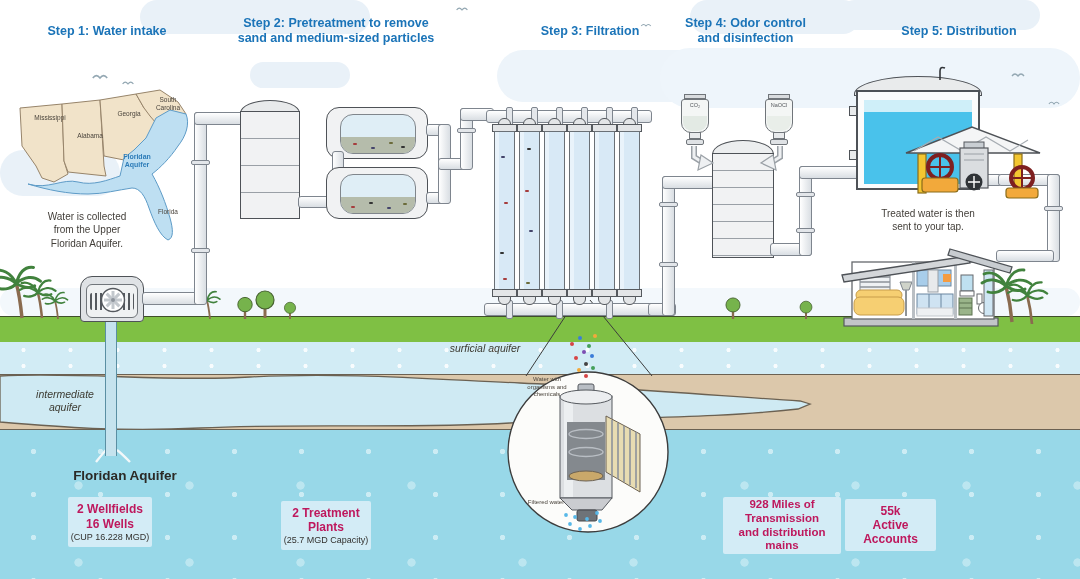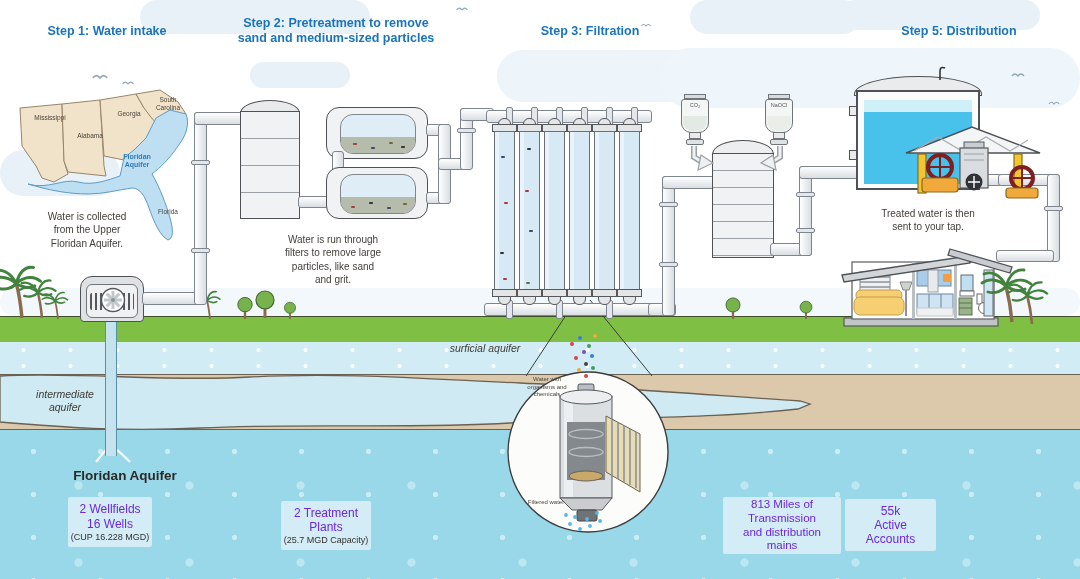--- a/index.html
+++ b/index.html
@@ -21,21 +21,21 @@
   .pipe-v{background:linear-gradient(90deg,#ffffff,#d9dee3);border:1.3px solid #7e858e;border-radius:3px;}
   .ring{background:#e3e6ea;border:1.2px solid #7e858e;border-radius:2px;}
   .tankgray{background:#f1f2f3;border:1.5px solid #4e5257;}
   .colbody{background:linear-gradient(90deg,#e9f3fb 0 4px,#d8e9f6 4px);border:1.3px solid #6a7076;}
   .colcap{background:#e3e5e7;border:1.2px solid #55595e;}
   .grass{background:#7fc044;border-top:1.6px solid #3f4f2a;}
   .surficial{background:#d2ecf5;background-image:radial-gradient(circle,rgba(255,255,255,.85) 1.8px,transparent 2.3px);background-size:47px 16px;}
   .sand{background:#dcc8ab;border-top:1.4px solid #6b6152;border-bottom:1.4px solid #6b6152;}
   .floridan{background:#98d8e8;background-image:radial-gradient(circle,rgba(255,255,255,.5) 2.4px,transparent 3px),radial-gradient(circle,rgba(255,255,255,.35) 3.8px,transparent 4.5px);background-size:67px 43px,111px 77px;background-position:0 0,23px 17px;}
   .stat-box{background:#d3ecf6;display:flex;flex-direction:column;align-items:center;justify-content:center;text-align:center;border-radius:2px;}
-  .stat-val{color:#6d28d9;font-weight:400;font-size:12px;line-height:1.18;}
+  .stat-val{color:#be185d;font-weight:700;font-size:12px;line-height:1.18;}
   .stat-det{color:#33312e;font-size:9px;margin-top:1px;}
   .vents{background:repeating-linear-gradient(90deg,#55595e 0 2px,#eff1f2 2px 5px);border-radius:2px;}
   .speck{position:absolute;width:4px;height:2px;border-radius:1px;}
   .windowin{background:#dfeef6;border:1px solid #80868c;border-radius:13px;overflow:hidden;}
   .sediment{position:absolute;left:0;right:0;bottom:0;height:42%;background:#b5bcab;}
 </style>
 </head>
 <body>
 
 <div class="stage">
@@ -381,29 +381,27 @@
     </g>
 
     <use href="#palm2" transform="translate(1012,322)"></use>
     <use href="#palm2" transform="translate(1032,324) scale(0.8)"></use>
   </svg>
 
   <div class="abs title z5" style="left:32px;top:24px;width:150px">Step 1: Water intake</div>
   <div class="abs title pre z5" style="left:236px;top:16px;width:200px">Step 2: Pretreatment to remove
 sand and medium-sized particles</div>
   <div class="abs title z5" style="left:515px;top:24px;width:150px">Step 3: Filtration</div>
+  <div class="abs title pre z5" style="left:683px;top:16px;width:125px">Step 4: Odor control
+and disinfection</div>
   <div class="abs title z5" style="left:884px;top:24px;width:150px">Step 5: Distribution</div>
 
   <div class="abs cap pre z5" style="left:12px;top:210px;width:150px">Water is collected
 from the Upper
 Floridan Aquifer.</div>
-  <div class="abs cap pre z5" style="left:253px;top:233px;width:160px">Water is run through
-filters to remove large
-particles, like sand
-and grit.</div>
   <div class="abs cap pre z5" style="left:853px;top:207px;width:150px">Treated water is then
 sent to your tap.</div>
 
   <div class="abs geo z5" style="left:405px;top:342px;width:160px">surficial aquifer</div>
   <div class="abs geo pre z5" style="left:15px;top:388px;width:100px">intermediate
 aquifer</div>
   <div class="abs heading-dark z5" style="left:45px;top:468px;width:160px">Floridan Aquifer</div>
 
   <div class="abs chemlbl z5" style="left:681px;top:102px;width:28px">CO₂</div>
   <div class="abs chemlbl z5" style="left:765px;top:102px;width:28px">NaOCl</div>
@@ -417,21 +415,21 @@
     <div class="stat-val pre">2 Wellfields
 16 Wells</div>
     <div class="stat-det">(CUP 16.228 MGD)</div>
   </div>
   <div class="abs stat-box z5" style="left:281px;top:501px;width:90px;height:49px">
     <div class="stat-val pre">2 Treatment
 Plants</div>
     <div class="stat-det">(25.7 MGD Capacity)</div>
   </div>
   <div class="abs stat-box z5" style="left:723px;top:497px;width:118px;height:57px">
-    <div class="stat-val pre" style="font-size:11.5px">813 Miles of
+    <div class="stat-val pre" style="font-size:11.5px">928 Miles of
 Transmission
 and distribution
 mains</div>
   </div>
   <div class="abs stat-box z5" style="left:845px;top:499px;width:91px;height:52px">
     <div class="stat-val pre">55k
 Active
 Accounts</div>
   </div>
 

